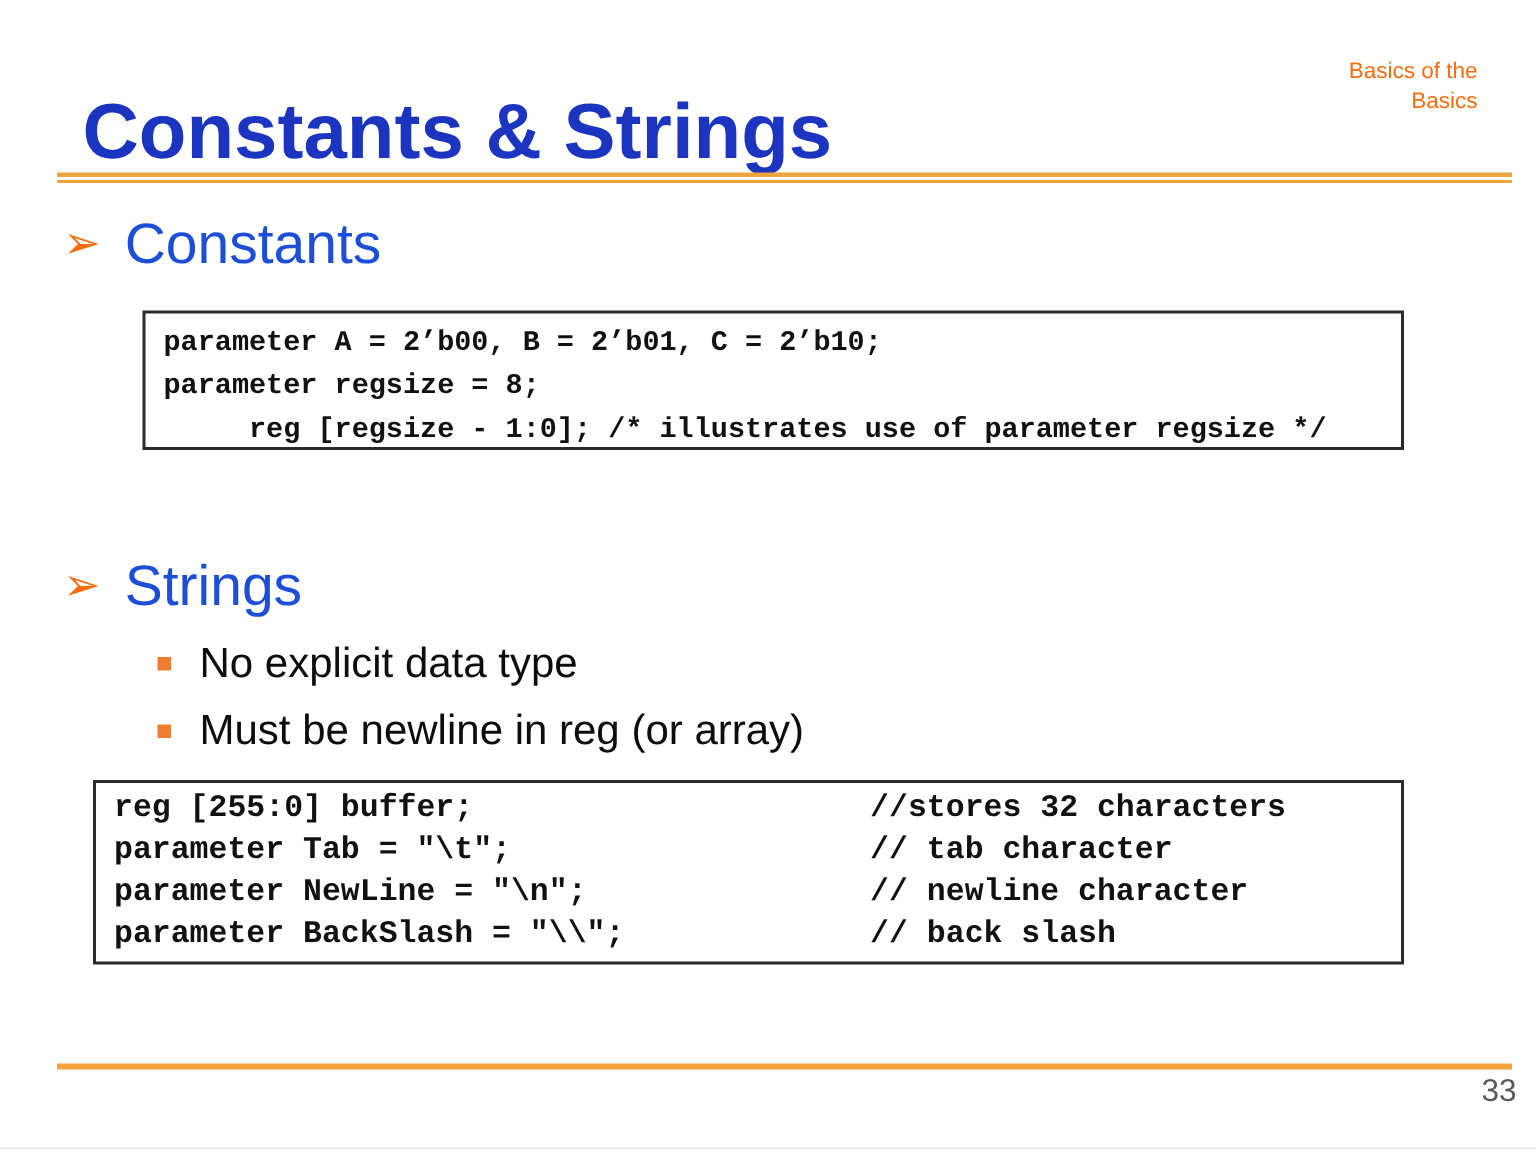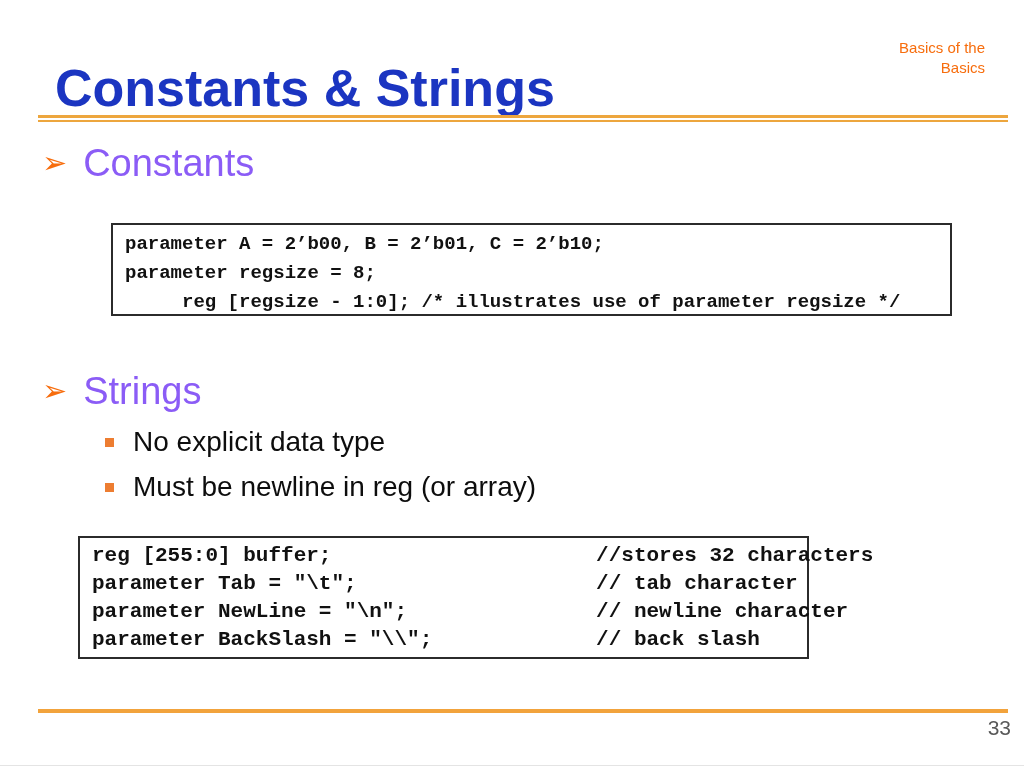--- a/index.html
+++ b/index.html
@@ -24,34 +24,34 @@
   }
 
   
   .heading-row{position:absolute;display:flex;align-items:flex-start;}
   .heading-row.constants{left:42px;top:141px;}
   .heading-row.strings{left:42px;top:369px;}
   .arrow-bullet{
     font-family:"DejaVu Sans", sans-serif;
     color:#F76D0D;font-size:30px;line-height:44px;margin-right:16px;
   }
-  .heading{font-size:38px;line-height:44px;color:#8b5cf6;}
+  .heading{font-size:38px;line-height:44px;color:#1d4ed8;}
 
   
   .code-box{
-    position:absolute;margin:16px;background:#ffffff;border:2px solid #2b2b2b;
+    position:absolute;margin:0;background:#ffffff;border:2px solid #2b2b2b;
     font-family:"Liberation Mono","DejaVu Sans Mono",monospace;
     font-weight:bold;color:#111;white-space:pre;box-sizing:border-box;
   }
   .code1{
     left:95px;top:207px;width:841px;height:93px;
     font-size:19px;line-height:29px;padding:5px 12px;
   }
   .code2{
-    left:62px;top:520px;width:731px;height:123px;
+    left:62px;top:520px;width:874px;height:123px;
     font-size:21px;line-height:28px;padding:4px 12px;
   }
 
   
   .sub-bullet{position:absolute;left:105px;display:flex;align-items:center;}
   .sub-bullet.b1{top:425px;}
   .sub-bullet.b2{top:470px;}
   .square-bullet{
     width:9px;height:9px;background:#ED7D31;display:inline-block;
     margin-right:19px;flex:0 0 auto;

